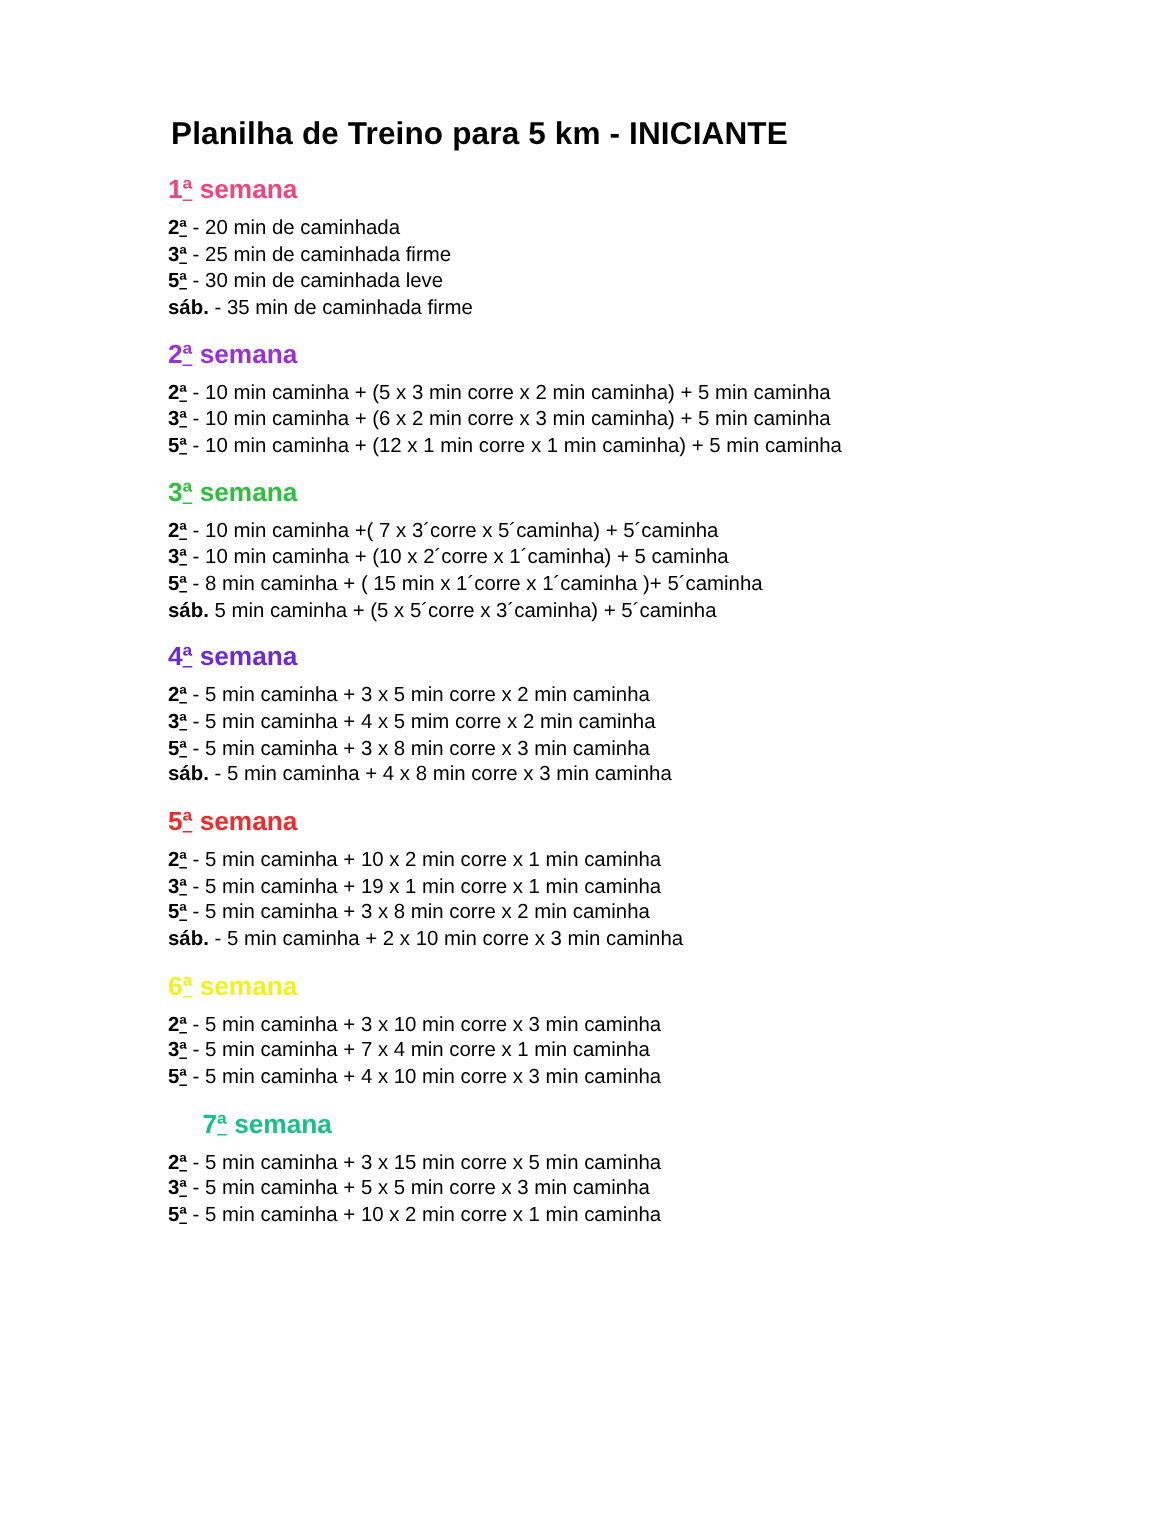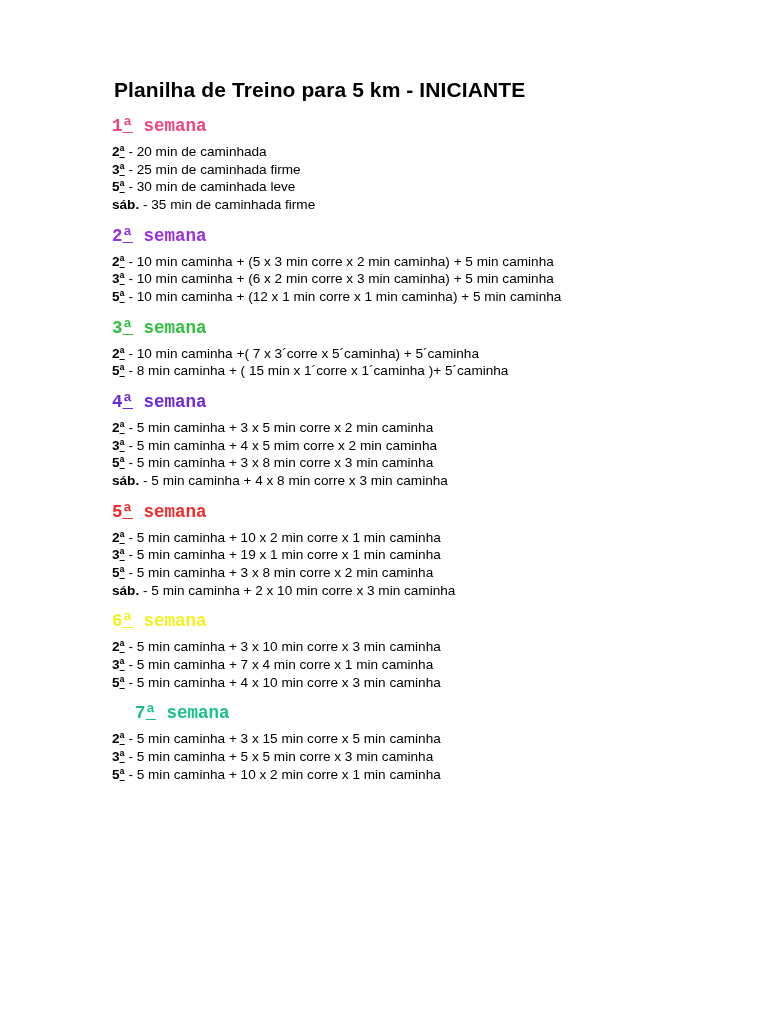--- a/index.html
+++ b/index.html
@@ -29,21 +29,20 @@
     color: #000000;
   }
   .week-block {
     margin-bottom: 12px;
   }
   .week-heading {
     font-size: 17.5px;
     font-weight: bold;
     margin: 0 0 5px 0;
     line-height: 1.25;
-    font-family: Liberation Mono, monospace;
   }
   .week-heading .ord {
     text-decoration: underline;
     text-underline-offset: 1px;
   }
   .week-lines {
     margin: 0;
     padding: 0;
     list-style: none;
   }
@@ -82,21 +81,23 @@
         <ul class="week-lines">
           <li><span class="day"><span>2</span><span class="ord">ª</span></span><span> - </span><span>10 min caminha + (5 x 3 min corre x 2 min caminha) + 5 min caminha</span></li>
           <li><span class="day"><span>3</span><span class="ord">ª</span></span><span> - </span><span>10 min caminha + (6 x 2 min corre x 3 min caminha) + 5 min caminha</span></li>
           <li><span class="day"><span>5</span><span class="ord">ª</span></span><span> - </span><span>10 min caminha + (12 x 1 min corre x 1 min caminha) + 5 min caminha</span></li>
         </ul>
       </div>
       <div class="week-block">
         <div class="week-heading" style="color: rgb(47, 191, 63);"><span>3</span><span class="ord">ª</span> <span>semana</span></div>
         <ul class="week-lines">
           <li><span class="day"><span>2</span><span class="ord">ª</span></span><span> - </span><span>10 min caminha +( 7 x 3´corre x 5´caminha) + 5´caminha</span></li>
+          <li><span class="day"><span>3</span><span class="ord">ª</span></span><span> - </span><span>10 min caminha + (10 x 2´corre x 1´caminha) + 5 caminha</span></li>
           <li><span class="day"><span>5</span><span class="ord">ª</span></span><span> - </span><span>8 min caminha + ( 15 min x 1´corre x 1´caminha )+ 5´caminha</span></li>
+          <li><span class="day"><span>sáb.</span><span class="ord"></span></span><span> </span><span>5 min caminha + (5 x 5´corre x 3´caminha) + 5´caminha</span></li>
         </ul>
       </div>
       <div class="week-block">
         <div class="week-heading" style="color: #6d28d9;"><span>4</span><span class="ord">ª</span> <span>semana</span></div>
         <ul class="week-lines">
           <li><span class="day"><span>2</span><span class="ord">ª</span></span><span> - </span><span>5 min caminha + 3 x 5 min corre x 2 min caminha</span></li>
           <li><span class="day"><span>3</span><span class="ord">ª</span></span><span> - </span><span>5 min caminha + 4 x 5 mim corre x 2 min caminha</span></li>
           <li><span class="day"><span>5</span><span class="ord">ª</span></span><span> - </span><span>5 min caminha + 3 x 8 min corre x 3 min caminha</span></li>
           <li><span class="day"><span>sáb.</span><span class="ord"></span></span><span> - </span><span>5 min caminha + 4 x 8 min corre x 3 min caminha</span></li>
         </ul>

